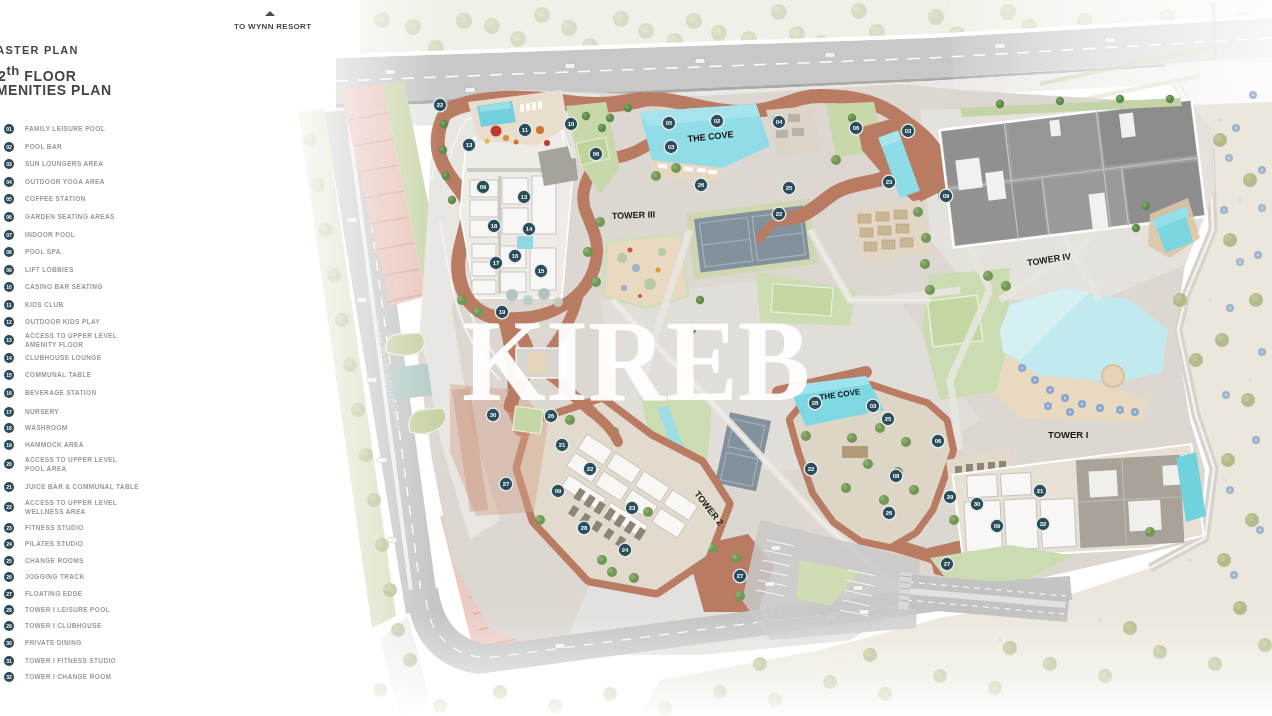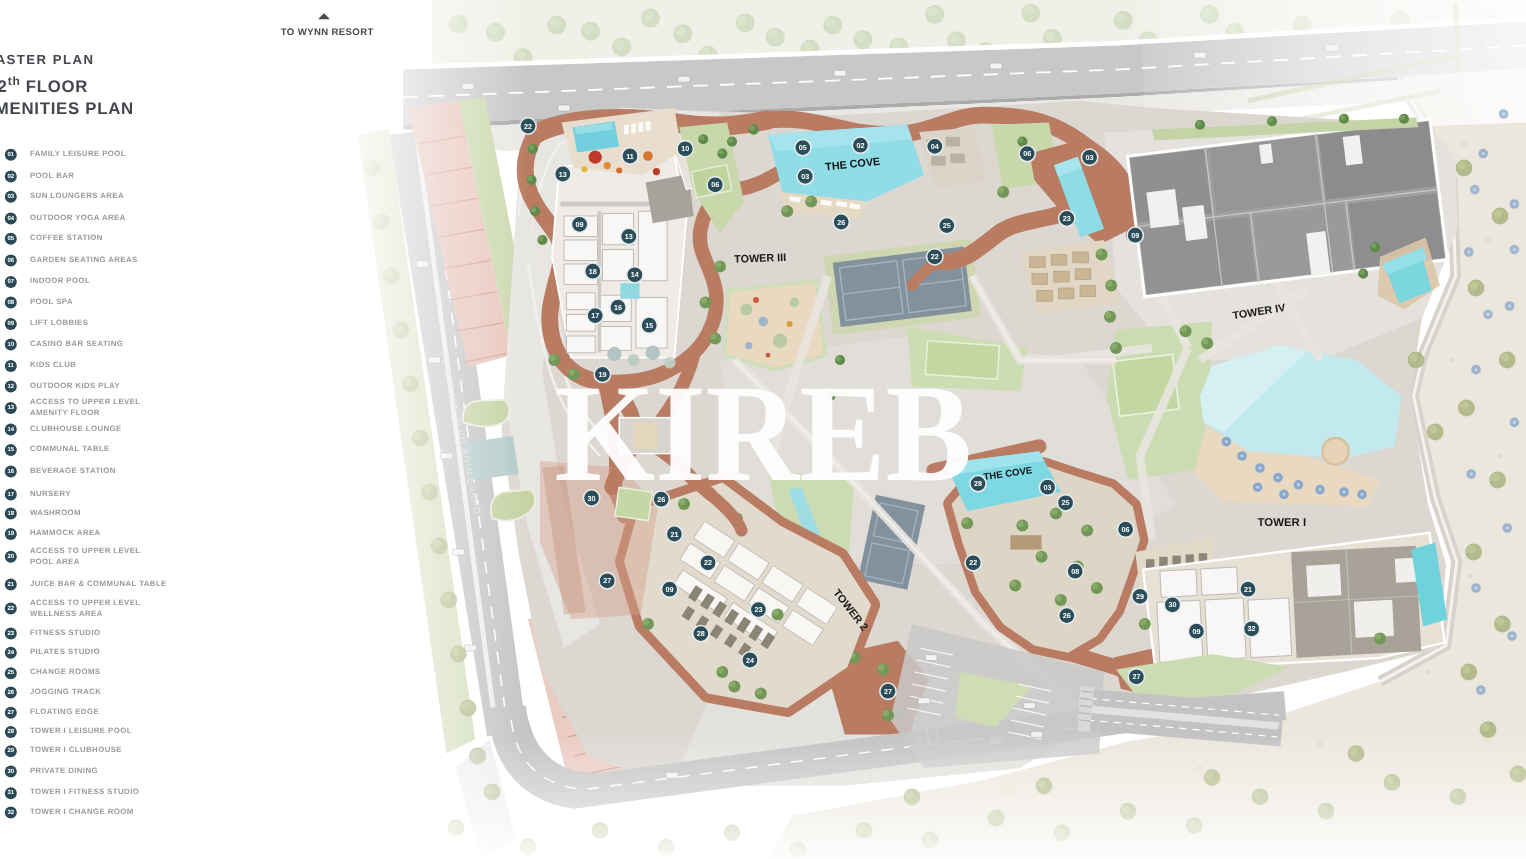--- a/index.html
+++ b/index.html
@@ -940,21 +940,21 @@
 <path d="M265,16 L270,11 L275,16 Z" fill="#4a4a4a"></path>
 <text x="234" y="29" font-size="8" font-weight="bold" fill="#474747" letter-spacing=".3" font-family="Liberation Sans,sans-serif">TO WYNN RESORT</text>
 </g>
 
 <text x="636" y="400" font-size="116" font-weight="bold" fill="#ffffff" opacity=".95" text-anchor="middle" font-family="Liberation Serif,serif" textLength="348" lengthAdjust="spacingAndGlyphs">KIREB</text>
 </svg>
 
 <div id="legend">
 
 <div class="tt" style="left:-14px;top:44px;font-size:11px;letter-spacing:1.2px;">MASTER PLAN</div>
-<div class="tt" style="left:-2px;top:63px;font-size:14px;letter-spacing:.6px;">2<sup style="font-size:10px;text-align:center;">th</sup> FLOOR</div>
+<div class="tt" style="left:-2px;top:63px;font-size:14px;letter-spacing:.6px;">2<sup style="font-size:13px;text-align:center;">th</sup> FLOOR</div>
 <div class="tt" style="left:-15px;top:82px;font-size:14px;letter-spacing:.6px;">AMENITIES PLAN</div>
 <div class="lc" style="left:4px;top:124px;">01</div>
       <div class="lg" style="left:25px;top:124px;">FAMILY LEISURE POOL</div>
 <div class="lc" style="left:4px;top:142px;">02</div>
       <div class="lg" style="left:25px;top:142px;">POOL BAR</div>
 <div class="lc" style="left:4px;top:159px;">03</div>
       <div class="lg" style="left:25px;top:159px;">SUN LOUNGERS AREA</div>
 <div class="lc" style="left:4px;top:177px;">04</div>
       <div class="lg" style="left:25px;top:177px;">OUTDOOR YOGA AREA</div>
 <div class="lc" style="left:4px;top:194px;">05</div>

